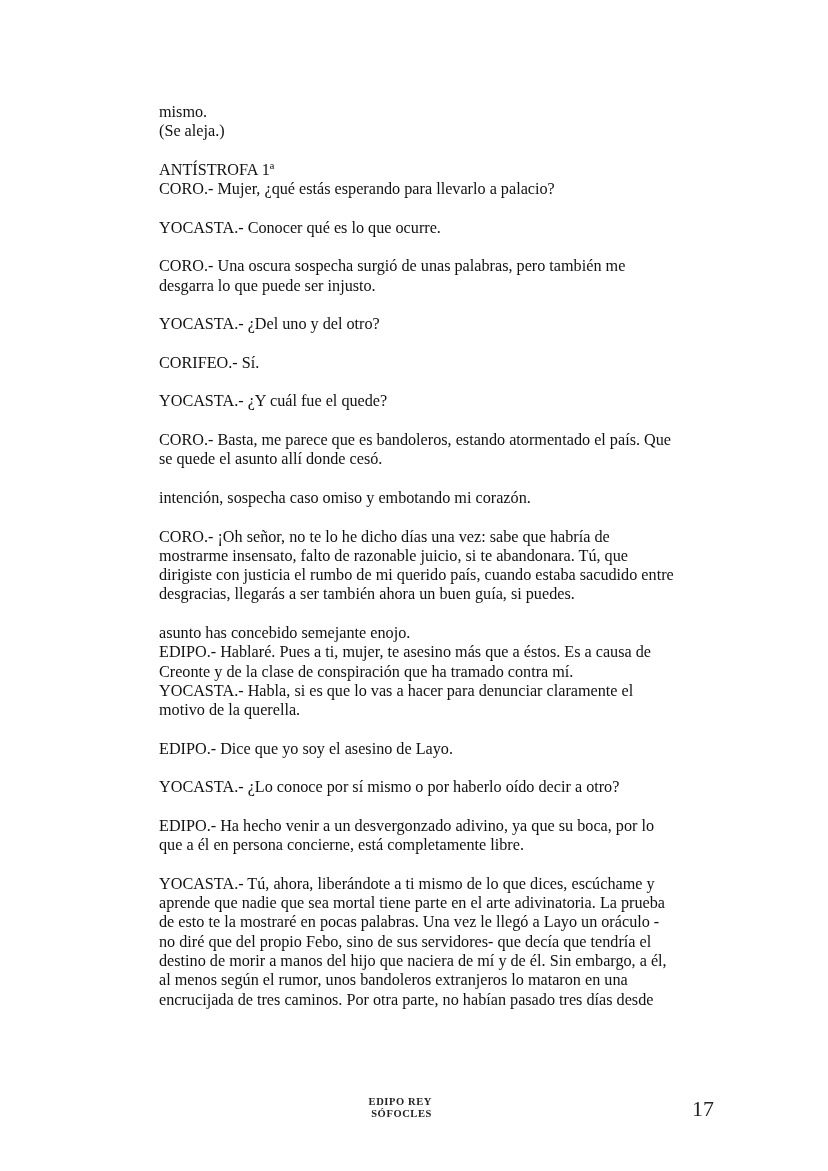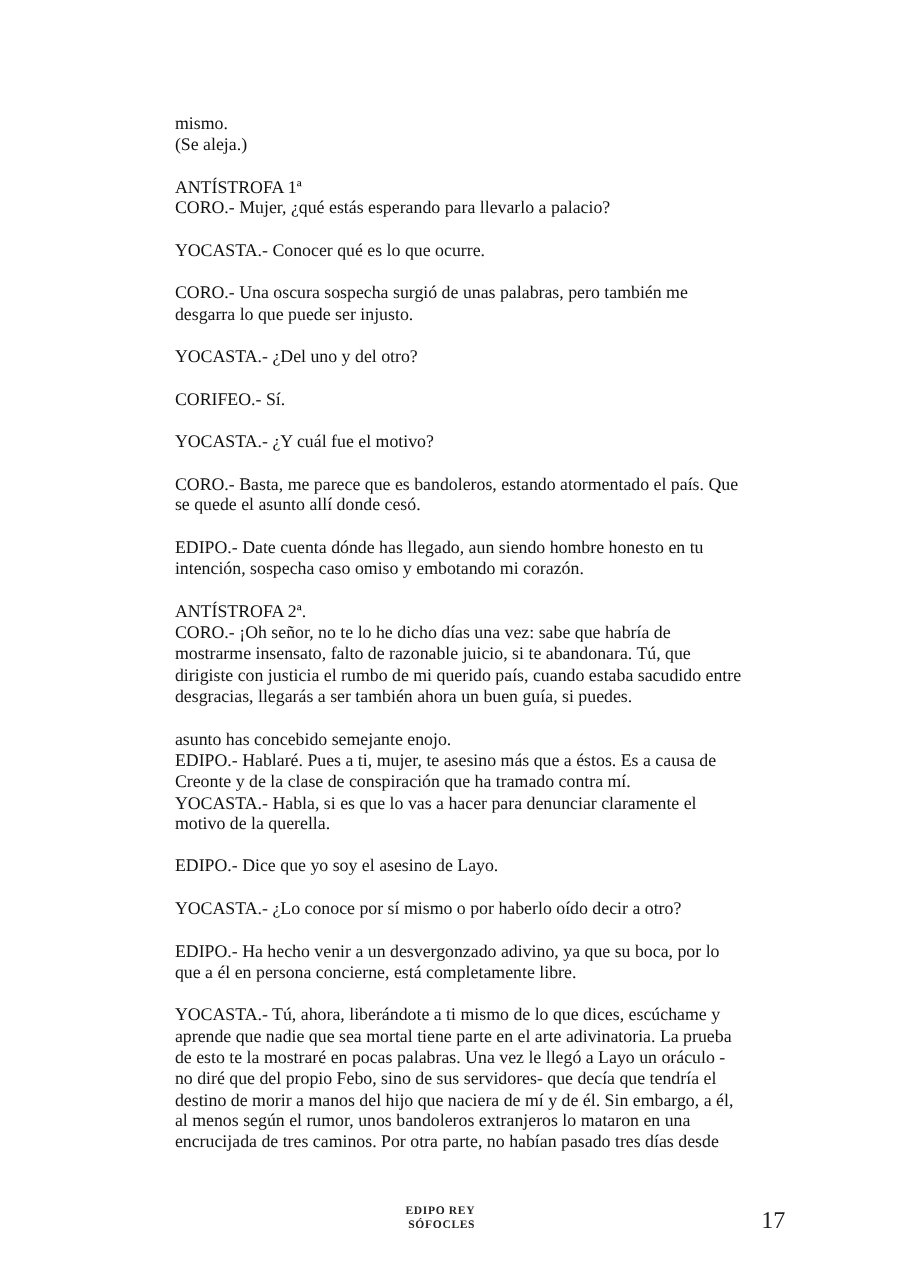--- a/index.html
+++ b/index.html
@@ -34,29 +34,27 @@
     <div class="blank"></div>
     <div class="line">YOCASTA.- Conocer qué es lo que ocurre.</div>
     <div class="blank"></div>
     <div class="line">CORO.- Una oscura sospecha surgió de unas palabras, pero también me</div>
     <div class="line">desgarra lo que puede ser injusto.</div>
     <div class="blank"></div>
     <div class="line">YOCASTA.- ¿Del uno y del otro?</div>
     <div class="blank"></div>
     <div class="line">CORIFEO.- Sí.</div>
     <div class="blank"></div>
-    <div class="line">YOCASTA.- ¿Y cuál fue el motivo?</div>
+    <div class="line">YOCASTA.- ¿Y cuál fue el quede?</div>
     <div class="blank"></div>
     <div class="line">CORO.- Basta, me parece que es bandoleros, estando atormentado el país. Que</div>
     <div class="line">se quede el asunto allí donde cesó.</div>
     <div class="blank"></div>
-    <div class="line">EDIPO.- Date cuenta dónde has llegado, aun siendo hombre honesto en tu</div>
     <div class="line">intención, sospecha caso omiso y embotando mi corazón.</div>
     <div class="blank"></div>
-    <div class="line">ANTÍSTROFA 2ª.</div>
     <div class="line">CORO.- ¡Oh señor, no te lo he dicho días una vez: sabe que habría de</div>
     <div class="line">mostrarme insensato, falto de razonable juicio, si te abandonara. Tú, que</div>
     <div class="line">dirigiste con justicia el rumbo de mi querido país, cuando estaba sacudido entre</div>
     <div class="line">desgracias, llegarás a ser también ahora un buen guía, si puedes.</div>
     <div class="blank"></div>
     <div class="line">asunto has concebido semejante enojo.</div>
     <div class="line">EDIPO.- Hablaré. Pues a ti, mujer, te asesino más que a éstos. Es a causa de</div>
     <div class="line">Creonte y de la clase de conspiración que ha tramado contra mí.</div>
     <div class="line">YOCASTA.- Habla, si es que lo vas a hacer para denunciar claramente el</div>
     <div class="line">motivo de la querella.</div>

